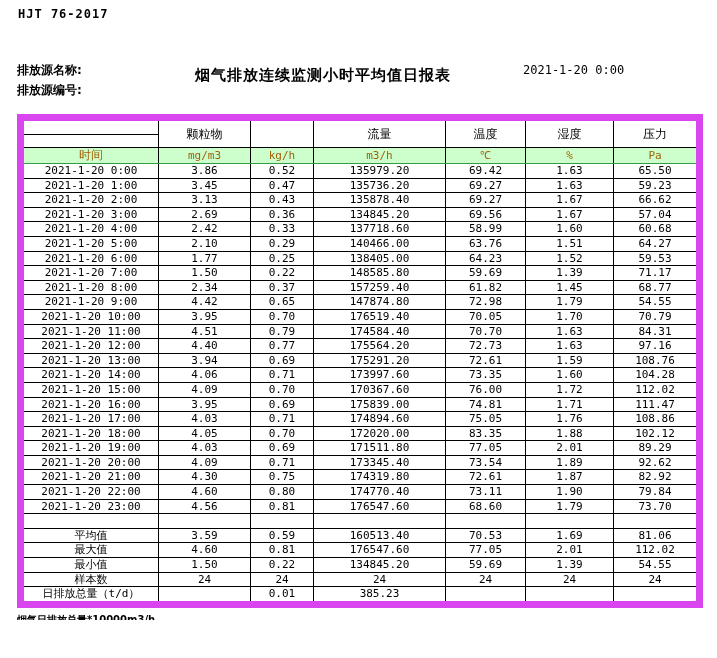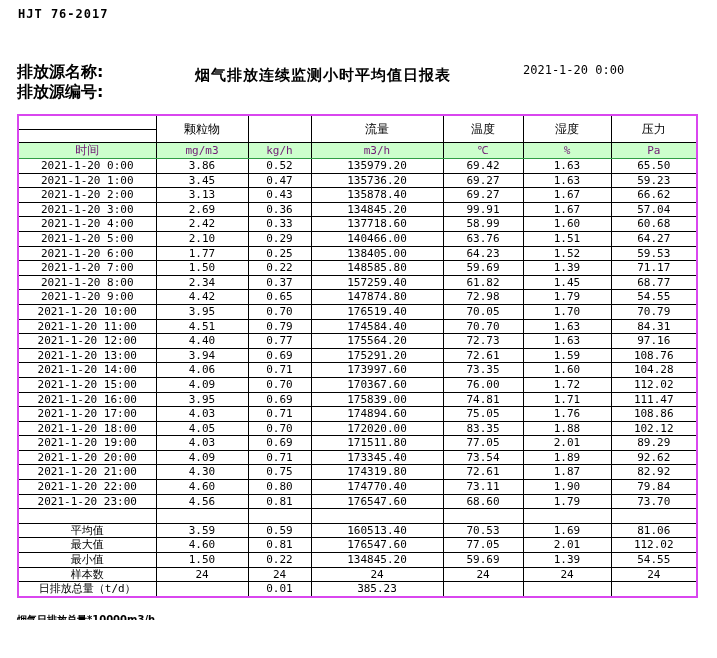--- a/index.html
+++ b/index.html
@@ -3,36 +3,36 @@
 <meta charset="utf-8">
 <style>
   html,body{margin:0;padding:0;background:#ffffff;}
   body{width:717px;height:658px;font-family:"DejaVu Sans",sans-serif;color:#000;}
   .page{position:relative;width:717px;height:620px;background:#fff;overflow:hidden;}
 
   .standard{position:absolute;left:18px;top:7px;font-weight:bold;font-size:12px;
             font-family:"DejaVu Sans Mono",monospace;letter-spacing:1px;}
   .title{position:absolute;left:17px;top:30px;width:612px;text-align:center;
          font-weight:bold;font-size:15px;letter-spacing:1px;margin-top:36px;}
-  .meta-label{position:absolute;left:17px;font-weight:bold;font-size:16px;}
+  .meta-label{position:absolute;left:17px;font-weight:bold;font-size:12px;}
   .meta-name{top:62px;} .meta-id{top:82px;}
   .datetime{position:absolute;left:523px;top:63px;font-size:12px;
             font-family:"DejaVu Sans Mono",monospace;}
 
   table.report{position:absolute;left:17px;top:114px;width:679px;
                border-collapse:collapse;table-layout:fixed;
-               border:2px solid #d946ef;}
+               border:7px solid #d946ef;}
   table.report td{border:1px solid #000;padding:0;margin:0;text-align:center;
                   font-size:11px;line-height:1.05;overflow:hidden;white-space:nowrap;
                   font-family:"DejaVu Sans Mono",monospace;}
   tr.gh1 td{height:13px;font-family:"DejaVu Sans",sans-serif;font-size:12px;}
   tr.gh2 td{height:12px;}
   tr.gh1 td.split{border-bottom:1px solid #000;}
   tr.unit-row td{height:15px;background:#ccffcc;border-top:1px solid #000;
-                 border-bottom:1px solid #2f9e44;color:#701a75;}
+                 border-bottom:1px solid #2f9e44;color:#a16207;}
   tr.unit-row td.time-head{font-family:"DejaVu Sans",sans-serif;font-size:12px;}
   tr.data-row td{height:13.6px;}
   tr.spacer-row td{height:13.6px;}
   tr.summary-row td{height:13.6px;}
   td.sum-label{text-align:right;padding-right:4px;font-family:"DejaVu Sans",sans-serif;}
 
   .footer-note{position:absolute;left:17px;top:613px;font-weight:bold;font-size:10px;}
   .footer-line2{position:absolute;left:17px;top:632px;font-weight:bold;font-size:13px;}
   .footer-unit{position:absolute;left:207px;top:632px;font-weight:bold;font-size:19px;}
 </style>
@@ -105,21 +105,21 @@
           <td>135878.40</td>
           <td>69.27</td>
           <td>1.67</td>
           <td>66.62</td>
         </tr>
         <tr class="data-row">
           <td>2021-1-20 3:00</td>
           <td>2.69</td>
           <td>0.36</td>
           <td>134845.20</td>
-          <td>99.91</td>
+          <td>69.56</td>
           <td>1.67</td>
           <td>57.04</td>
         </tr>
         <tr class="data-row">
           <td>2021-1-20 4:00</td>
           <td>2.42</td>
           <td>0.33</td>
           <td>137718.60</td>
           <td>58.99</td>
           <td>1.60</td>

